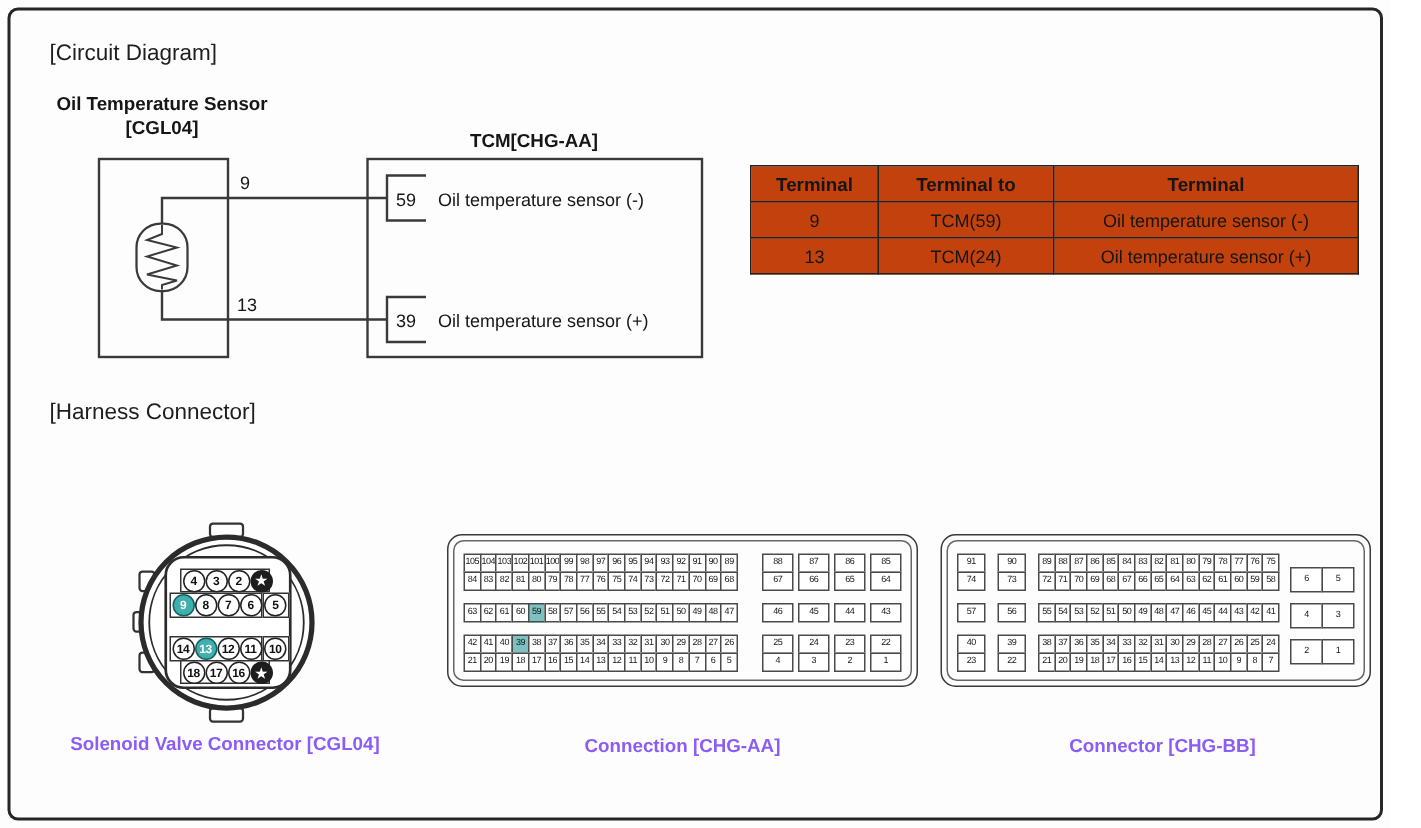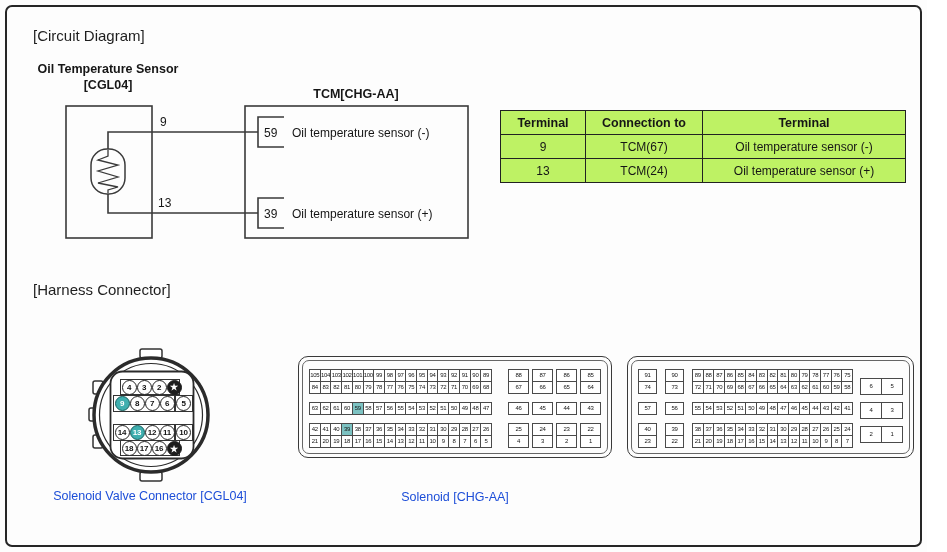--- a/index.html
+++ b/index.html
@@ -1,31 +1,31 @@
 <!DOCTYPE html>
 <html><head>
 <meta charset="utf-8">
 <style>
   html,body{margin:0;padding:0;background:#fff;}
   .page{position:relative;width:927px;height:552px;background:#fdfdfd;overflow:hidden;
         font-family:"Liberation Sans",sans-serif;color:#161616;}
   .frame{position:absolute;left:5px;top:5px;right:5px;bottom:5px;border:2px solid #262626;border-radius:7px;}
   .sec-label{position:absolute;font-size:15px;color:#1e1e1e;white-space:nowrap;}
-  .caption{position:absolute;font-size:12.5px;font-weight:normal;text-align:center;color:#1d4ed8;white-space:nowrap;}
+  .caption{position:absolute;font-size:12.5px;font-weight:bold;text-align:center;color:#8b5cf6;white-space:nowrap;}
 
   
   svg.circuit{position:absolute;left:10px;top:48px;}
   svg.circuit text{font-family:"Liberation Sans",sans-serif;fill:#161616;}
   .t-bold{font-weight:bold;font-size:12.5px;}
   .t-reg{font-size:12px;}
   .ln{stroke:#3a3a3a;stroke-width:1.6;fill:none;}
 
   
   .conn-table{position:absolute;left:500px;top:110px;width:405px;border-collapse:collapse;table-layout:fixed;}
-  .conn-table th,.conn-table td{border:1.6px solid #222;text-align:center;height:23px;padding:0;background:#bef264;}
+  .conn-table th,.conn-table td{border:1.6px solid #222;text-align:center;height:23px;padding:0;background:#c2410c;}
   .conn-table th{font-size:12.5px;font-weight:bold;}
   .conn-table td{font-size:12px;}
 
   
   .round-conn{position:absolute;left:86px;top:346px;width:130px;height:140px;}
   .round-conn svg{position:absolute;left:0;top:0;}
   .band{position:absolute;border:1.3px solid #333;background:#fff;box-sizing:border-box;}
   .pinbox{position:absolute;left:0;top:0;right:0;bottom:0;}
   .pin{position:absolute;width:15px;height:15px;box-sizing:border-box;border:1.6px solid #222;border-radius:50%;
        background:#fff;color:#111;display:flex;align-items:center;justify-content:center;
@@ -55,21 +55,21 @@
   .side-row .cell{flex:0 0 22px;margin-left:-1px;line-height:15px;}
   .side-row .cell:first-child{margin-left:0;}
 </style>
 </head>
 <body>
 
 <div class="page">
   <div class="frame"></div>
 
   <div class="sec-label" style="left:33px;top:27px">[Circuit Diagram]</div>
-  <div class="sec-label" style="left:33px;top:281px">[Harness Connector]</div>
+  <div class="sec-label" style="left:33px;top:266px">[Harness Connector]</div>
 
   <svg class="circuit" width="470" height="200" viewBox="10 48 470 200">
     <text class="t-bold" text-anchor="middle" x="108" y="73">Oil Temperature Sensor</text>
     <text class="t-bold" text-anchor="middle" x="108" y="89">[CGL04]</text>
     <text class="t-bold" text-anchor="middle" x="356" y="98">TCM[CHG-AA]</text>
 
     <rect class="ln" x="66" y="106" width="86" height="132"></rect>
     <rect class="ln" x="245" y="106" width="223" height="132"></rect>
 
     <g>
@@ -93,28 +93,28 @@
 
   <table class="conn-table">
     <colgroup>
         <col style="width:85px">
         <col style="width:117px">
         <col style="width:203px">
       </colgroup>
     <thead>
       <tr>
         <th>Terminal</th>
-        <th>Connection to</th>
+        <th>Terminal to</th>
         <th>Terminal</th>
       </tr>
     </thead>
     <tbody>
       <tr>
         <td>9</td>
-        <td>TCM(67)</td>
+        <td>TCM(59)</td>
         <td>Oil temperature sensor (-)</td>
       </tr>
       <tr>
         <td>13</td>
         <td>TCM(24)</td>
         <td>Oil temperature sensor (+)</td>
       </tr>
     </tbody>
   </table>
 
@@ -427,14 +427,15 @@
           </div>
           <div class="side-row">
             <div class="cell">2</div>
             <div class="cell">1</div>
           </div>
         </div>
     </div>
   </div>
 
   <div class="caption" style="left:20px;top:489px;width:260px">Solenoid Valve Connector [CGL04]</div>
-  <div class="caption" style="left:330px;top:490px;width:250px">Solenoid [CHG-AA]</div>
+  <div class="caption" style="left:330px;top:490px;width:250px">Connection [CHG-AA]</div>
+  <div class="caption" style="left:650px;top:490px;width:250px">Connector [CHG-BB]</div>
 </div>
 
 </body></html>

